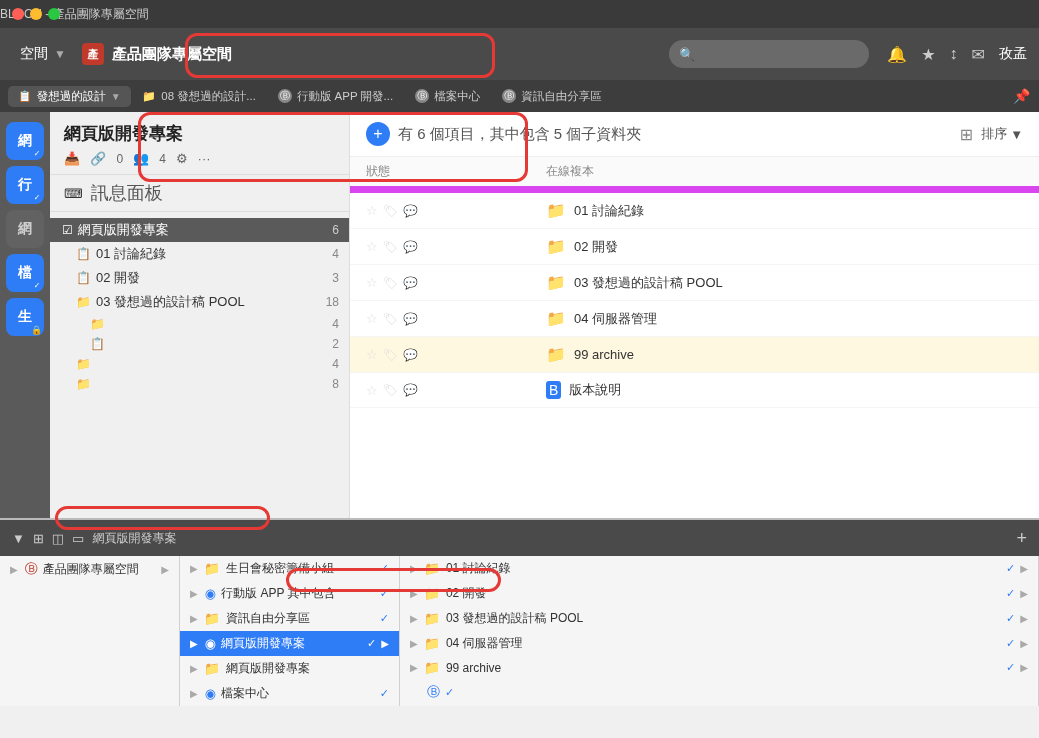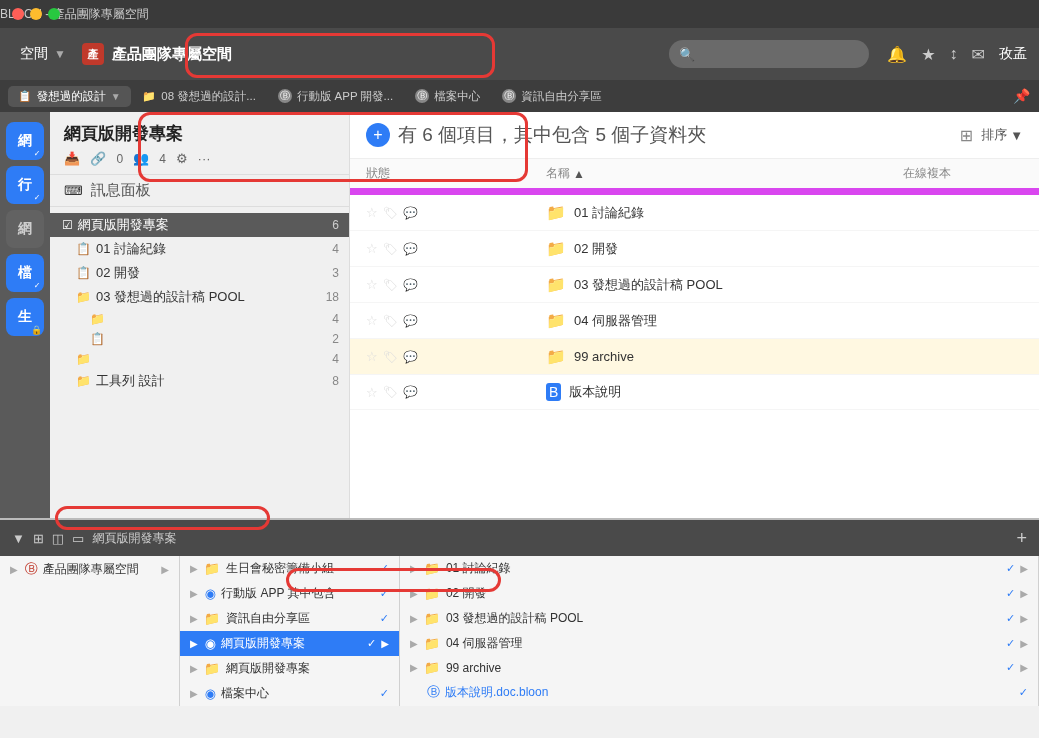--- a/index.html
+++ b/index.html
@@ -234,21 +234,21 @@
     }
     .content-add-btn {
       width: 24px; height: 24px;
       background: #2e7cf6;
       border-radius: 50%;
       display: flex; align-items: center; justify-content: center;
       cursor: pointer;
       color: #fff; font-size: 16px;
     }
     .content-desc {
-      font-size: 19px;
+      font-size: 15px;
       color: #555;
       flex: 1;
     }
     .content-view-icons {
       display: flex; gap: 8px; align-items: center;
     }
     .view-icon { font-size: 16px; color: #888; cursor: pointer; }
     .sort-btn {
       font-size: 13px;
       color: #555;
@@ -475,21 +475,21 @@
         </span>
         <span class="meta-icon">👥</span>
         <span class="meta-count">4</span>
         <span class="meta-icon">⚙</span>
         <span class="meta-icon">···</span>
       </div>
     </div>
 
     <div class="tree-item" style="border-bottom:1px solid #ddd; padding:6px 14px; gap:8px;">
       <span style="font-size:13px;">⌨</span>
-      <span style="font-size:15px;color:#555;">訊息面板</span>
+      <span style="font-size:18px;color:#555;">訊息面板</span>
     </div>
 
     <div class="project-tree">
 
       <div class="tree-item tree-item-active">
         <span class="tree-icon">☑</span>
         <span class="tree-label">網頁版開發專案</span>
         <span class="tree-count">6</span>
       </div>
       <div class="tree-item tree-indent1">
@@ -514,21 +514,20 @@
       <div class="tree-item tree-indent2">
         <span class="tree-icon" style="color:#888;">📋</span>
         <span class="tree-count">2</span>
       </div>
       <div class="tree-item tree-indent1">
         <span class="tree-icon" style="color:#c8a96e;">📁</span>
         <span class="tree-count">4</span>
       </div>
       <div class="tree-item tree-indent1">
         <span class="tree-icon" style="color:#c8a96e;">📁</span>
-        <span class="tree-label">工具列 設計</span>
         <span class="tree-count">8</span>
       </div>
     </div>
 
     <div style="background:#ddd;padding:6px 12px;display:flex;align-items:center;gap:6px;border-top:1px solid #ccc;">
       <span style="font-size:13px;color:#2e7cf6;">◉</span>
       <span style="font-size:12px;color:#333;">網頁版開發專案</span>
     </div>
   </div>
 
@@ -543,24 +542,20 @@
         <span class="sort-btn">
           <span>排序</span>
           <span>▼</span>
         </span>
       </div>
     </div>
 
     <div class="content-table">
       <div class="table-header">
         <div class="th">狀態</div>
-        <div class="th">
-          <span>名稱</span>
-          <span style="color:#555;">▲</span>
-        </div>
         <div class="th">在線複本</div>
       </div>
 
       <div class="table-row">
         <div class="row-status">
           <span class="star-empty">☆</span>
           <span class="tag-icon">🏷</span>
           <span class="msg-icon">💬</span>
         </div>
         <div class="row-name">
@@ -731,21 +726,20 @@
       <div class="fb-item">
         <span class="fb-expand">▶</span>
         <span class="fb-folder">📁</span>
         <span class="fb-label">99 archive</span>
         <span class="fb-check">✓</span>
         <span class="fb-arrow">▶</span>
       </div>
       <div class="fb-item">
         <span style="width:12px;"></span>
         <span style="font-size:13px;color:#2e7cf6;">Ⓑ</span>
-        <span class="fb-label" style="color:#2e7cf6;">版本說明.doc.bloon</span>
         <span class="fb-check">✓</span>
       </div>
     </div>
   </div>
 </div>
 
 <div class="annotation-rect" style="top:33px;left:185px;width:310px;height:45px;"></div>
 <div class="annotation-rect" style="top:112px;left:138px;width:390px;height:70px;"></div>
 <div class="annotation-rect" style="top:506px;left:55px;width:215px;height:24px;"></div>
 <div class="annotation-rect" style="top:568px;left:286px;width:215px;height:24px;"></div>

